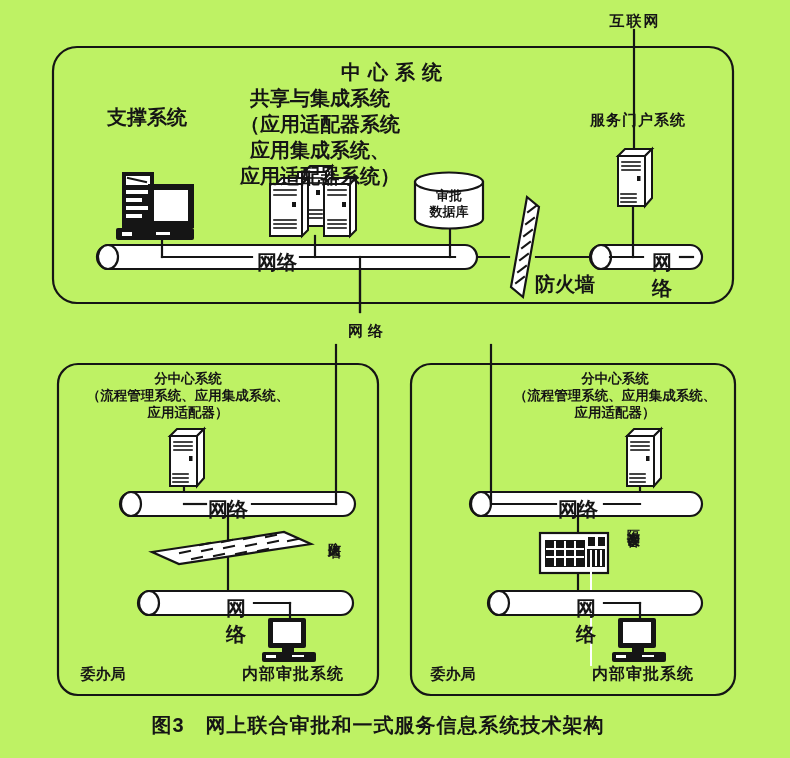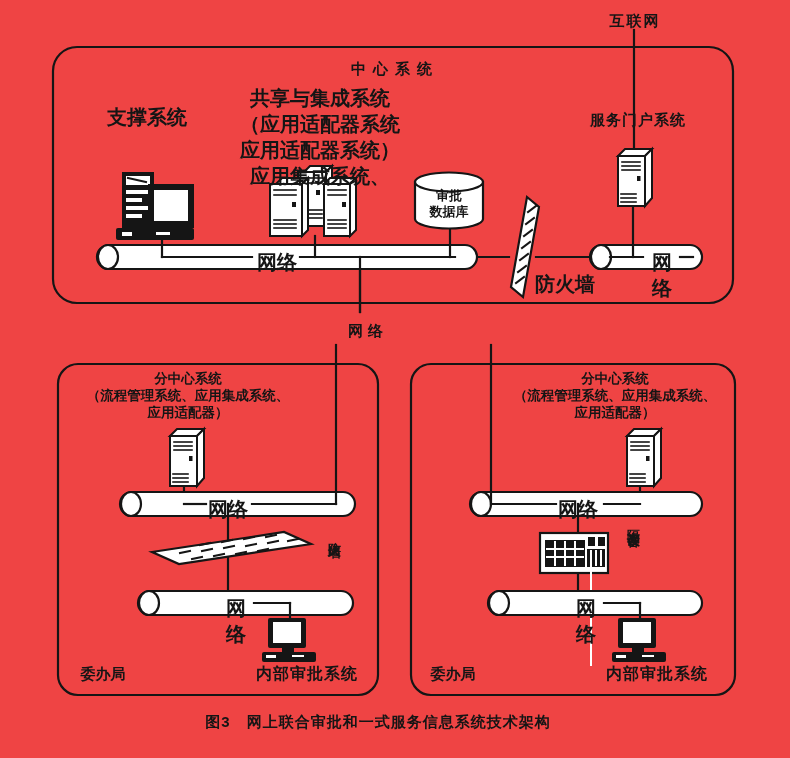--- a/index.html
+++ b/index.html
@@ -1,30 +1,30 @@
 <!DOCTYPE html>
 <html><head>
 <meta charset="utf-8">
 <style>
   html,body{margin:0;padding:0;background:#fff;}
   #canvas{
-    position:relative;width:790px;height:758px;background:#ef4444;
+    position:relative;width:790px;height:758px;background:#bef264;
     font-family:"Liberation Sans",sans-serif;color:#151515;overflow:hidden;
   }
   #lineart{position:absolute;left:0;top:0;}
   .lbl{position:absolute;font-weight:bold;color:#151515;text-align:center;line-height:1.3;}
   .vlbl{
     position:absolute;font-weight:bold;color:#151515;
     writing-mode:vertical-rl;text-orientation:upright;letter-spacing:2px;
   }
   .sz13{font-size:13px;font-family:Liberation Mono, monospace;}
   .sz14{font-size:20px;}
   .sz15{font-size:15px;}
-  .sz16{font-size:16px;text-align:right;}
-  .sz17{font-size:15px;}
+  .sz16{font-size:16px;}
+  .sz17{font-size:20px;}
   .spread{letter-spacing:7px;}
   .spread-sm{letter-spacing:5px;}
 </style>
 </head>
 <body>
 
 <div id="canvas">
 
 <svg id="lineart" width="790" height="758" viewBox="0 0 790 758" stroke="#151515" fill="none" stroke-width="2.2" stroke-linecap="square">
 
@@ -280,22 +280,22 @@
 
 <div class="lbl sz17 spread" style="left:290px;top:59px;width:210px;">中心系统</div>
 
 <div class="lbl sz14" style="left:57px;top:104px;width:180px;">
   <div>支撑系统</div>
 </div>
 
 <div class="lbl sz14" style="left:240px;top:85px;width:160px;">
   <div>共享与集成系统</div>
   <div>（应用适配器系统</div>
+  <div>应用集成系统、</div>
   <div>应用适配器系统）</div>
-  <div>应用集成系统、</div>
 </div>
 
 <div class="lbl sz15" style="left:578px;top:110px;width:120px;letter-spacing:1px;">服务门户系统</div>
 
 <div class="lbl sz13" style="left:417px;top:189px;width:64px;line-height:16px;">
   <div>审批</div>
   <div>数据库</div>
 </div>
 
 <div class="lbl sz14" style="left:535px;top:271px;width:60px;">防火墙</div>

